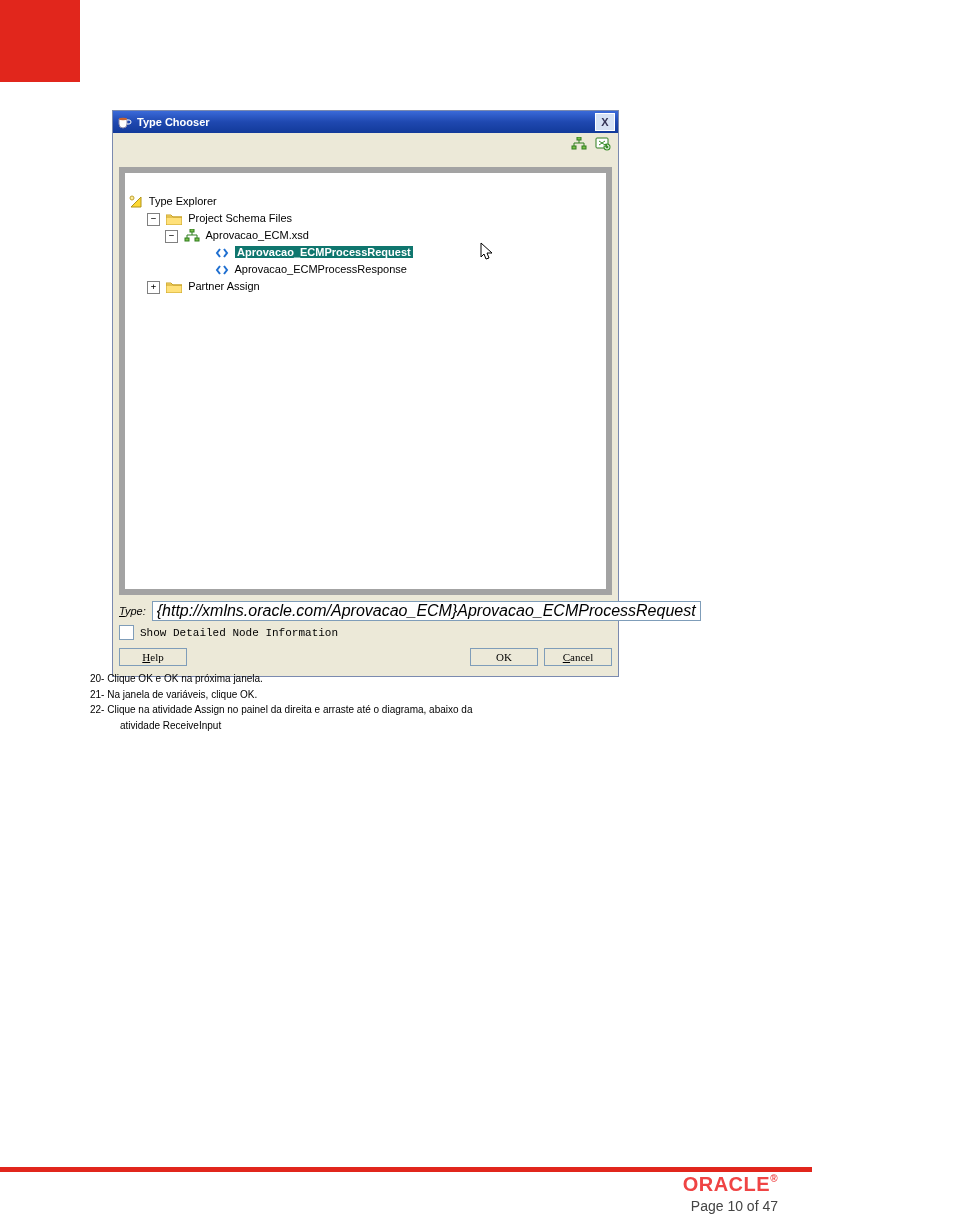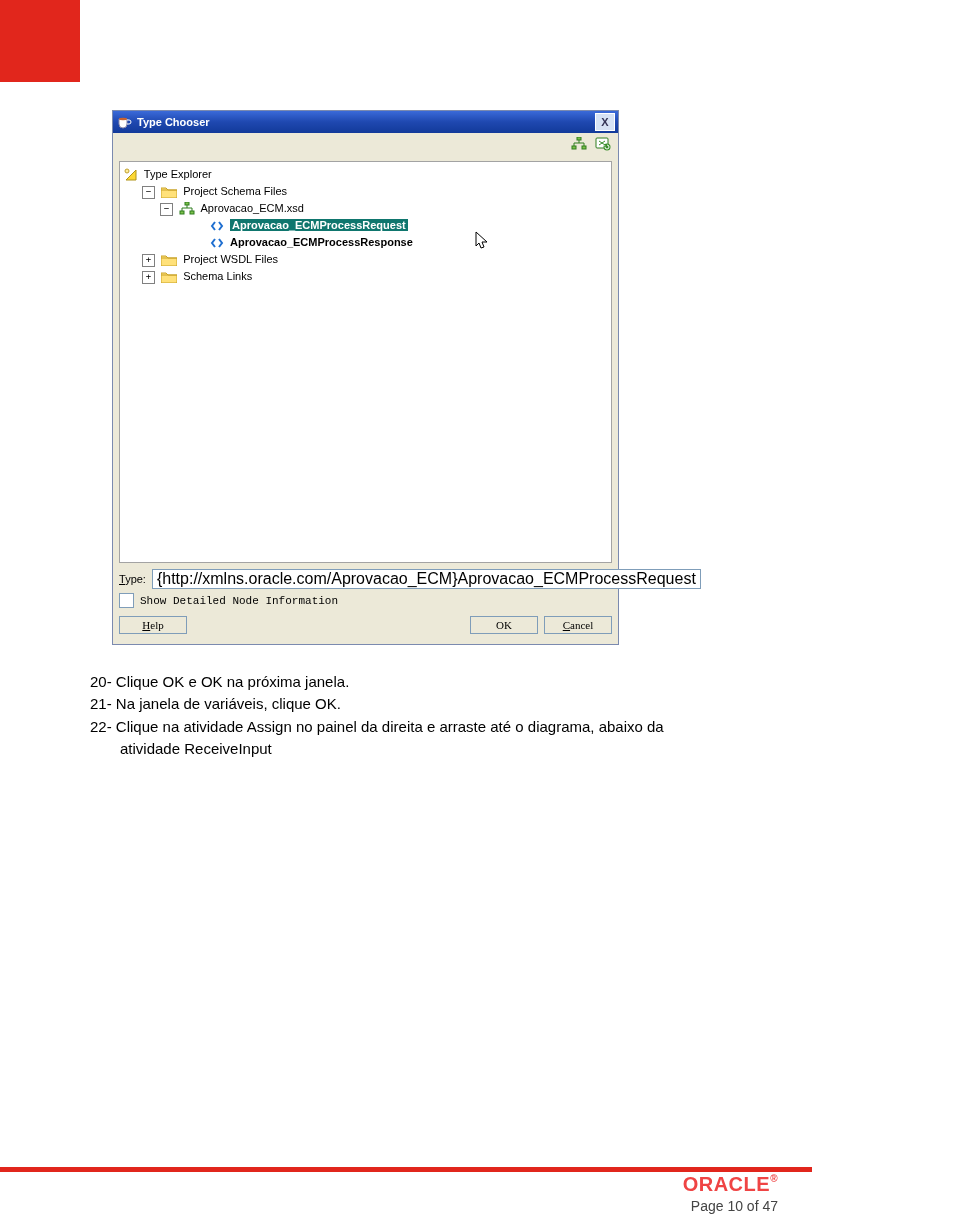--- a/index.html
+++ b/index.html
@@ -6,42 +6,42 @@
   .page{position:relative;width:812px;height:1220px;overflow:hidden;}
   .red-block{position:absolute;left:0;top:0;width:80px;height:82px;background:#e1261c;}
   .dialog{position:absolute;left:112px;top:110px;width:505px;border:1px solid #7b8aaf;background:#ece9d8;font-size:11px;}
   .titlebar{display:flex;align-items:center;height:22px;background:linear-gradient(to bottom,#3a6ad9 0%,#1f48b0 50%,#123a9a 100%);color:#fff;font-weight:bold;padding-left:4px;}
   .titlebar .cup{display:inline-flex;align-items:flex-end;margin-right:4px;}
   .titlebar .cup svg{display:block;}
   .titlebar .spacer{flex:1;}
   .close-btn{width:18px;height:16px;margin-right:3px;border:1px solid #fff;background:#d6e2f5;color:#335;display:flex;align-items:center;justify-content:center;font:bold 11px Arial;cursor:pointer;}
   .toolbar{display:flex;justify-content:flex-end;align-items:center;padding:3px 6px;gap:6px;background:#ece9d8;}
   .tool-ico{width:18px;height:16px;display:flex;align-items:center;justify-content:center;cursor:pointer;}
-  .tree-box{margin:6px 6px 6px 6px;background:#fff;border:1px solid #a3a3a3;height:392px;padding:4px 4px 4px 4px;position:relative;}
+  .tree-box{margin:12px 6px 6px 6px;background:#fff;border:6px solid #a3a3a3;height:392px;padding:20px 4px 4px 4px;position:relative;}
   .tree{list-style:none;margin:0;padding:0;}
   .tree li{line-height:17px;white-space:nowrap;}
   .twig{display:inline-block;width:11px;height:11px;border:1px solid #808080;background:#fff;color:#000;font:9px/9px monospace;text-align:center;margin-right:3px;vertical-align:middle;cursor:pointer;}
   .ico-folder{display:inline-flex;vertical-align:middle;margin-right:3px;}
   .ico-triangle{display:inline-flex;vertical-align:middle;margin-right:3px;}
   .ico-schema{display:inline-flex;vertical-align:middle;margin-right:3px;}
   .ico-elem{display:inline-flex;vertical-align:middle;margin-right:3px;}
   .sel{background:#0f766e;color:#fff;font-weight:bold;padding:0 2px;}
-  .bold{font-weight:bold;}
+  .bold{font-weight:normal;}
   .indent1{padding-left:18px;}
   .indent2{padding-left:36px;}
   .indent4{padding-left:86px;}
-  .row-type{display:flex;align-items:center;margin:4px 18px 2px 6px;}
+  .row-type{display:flex;align-items:center;margin:4px 18px 2px 6px;font-style:italic;}
   .row-type label{margin-right:6px;}
   .type-field{flex:1;border:1px solid #7f9db9;background:#fff;padding:1px 4px;height:16px;line-height:16px;font-family:Tahoma,Arial,sans-serif;font-size:16px;}
   .chk-row{display:flex;align-items:center;margin:4px 6px 8px 6px;font-family:Liberation Mono, monospace;}
   .chk{width:13px;height:13px;border:1px solid #7f9db9;background:#fff;margin-right:6px;}
   .btn-row{display:flex;align-items:center;margin:4px 6px 10px 6px;}
   .btn{border:1px solid #7f9db9;background:#ece9d8;padding:2px 12px;font:11px Tahoma;cursor:pointer;min-width:42px;text-align:center;}
   .cursor-arrow{position:absolute;left:355px;top:69px;}
-  .body-text{position:absolute;left:90px;top:672px;width:750px;font-size:15px;line-height:1.35;}
+  .body-text{position:absolute;left:90px;top:672px;width:750px;font-size:10px;line-height:1.35;}
   .body-text p{margin:0 0 2px 0;}
   .body-text .hang{padding-left:30px;}
   .footer-bar{position:absolute;left:0;bottom:48px;width:100%;height:5px;background:#e1261c;}
   .footer{position:absolute;right:34px;bottom:6px;text-align:right;}
   .oracle-logo{font-family:Arial,Helvetica,sans-serif;font-weight:900;font-size:20px;color:#ef4444;letter-spacing:0.5px;}
   .oracle-reg{font-size:10px;vertical-align:top;}
   .page-num{font-size:14px;color:#444;margin-top:2px;}
   .underline{text-decoration:underline;}
 </style>
 </head>
@@ -136,31 +136,21 @@
           <span class="bold">Aprovacao_ECMProcessResponse</span>
         </li>
         <li class="indent1">
           <span class="twig">+</span>
           <span class="ico-folder">
             <svg width="16" height="12" viewBox="0 0 16 12">
                 <path d="M0 2h5l2 2h9v8H0z" fill="#ffe17a" stroke="#c9a227"></path>
                 <path d="M0 4h16" stroke="#c9a227"></path>
               </svg>
           </span>
-          <span>Project WSDL Files</span>
-        </li>
-        <li class="indent1">
-          <span class="twig">+</span>
-          <span class="ico-folder">
-            <svg width="16" height="12" viewBox="0 0 16 12">
-                <path d="M0 2h5l2 2h9v8H0z" fill="#ffe17a" stroke="#c9a227"></path>
-                <path d="M0 4h16" stroke="#c9a227"></path>
-              </svg>
-          </span>
-          <span>Schema Links</span>
+          <span>Partner Assign</span>
         </li>
       </ul>
       <div class="cursor-arrow">
         <svg width="14" height="20" viewBox="0 0 14 20">
             <path d="M1 1l0 14 3-3 2 5 3-1-2-5 5 0z" fill="#fff" stroke="#000"></path>
           </svg>
       </div>
     </div>
 
     <div class="row-type">

